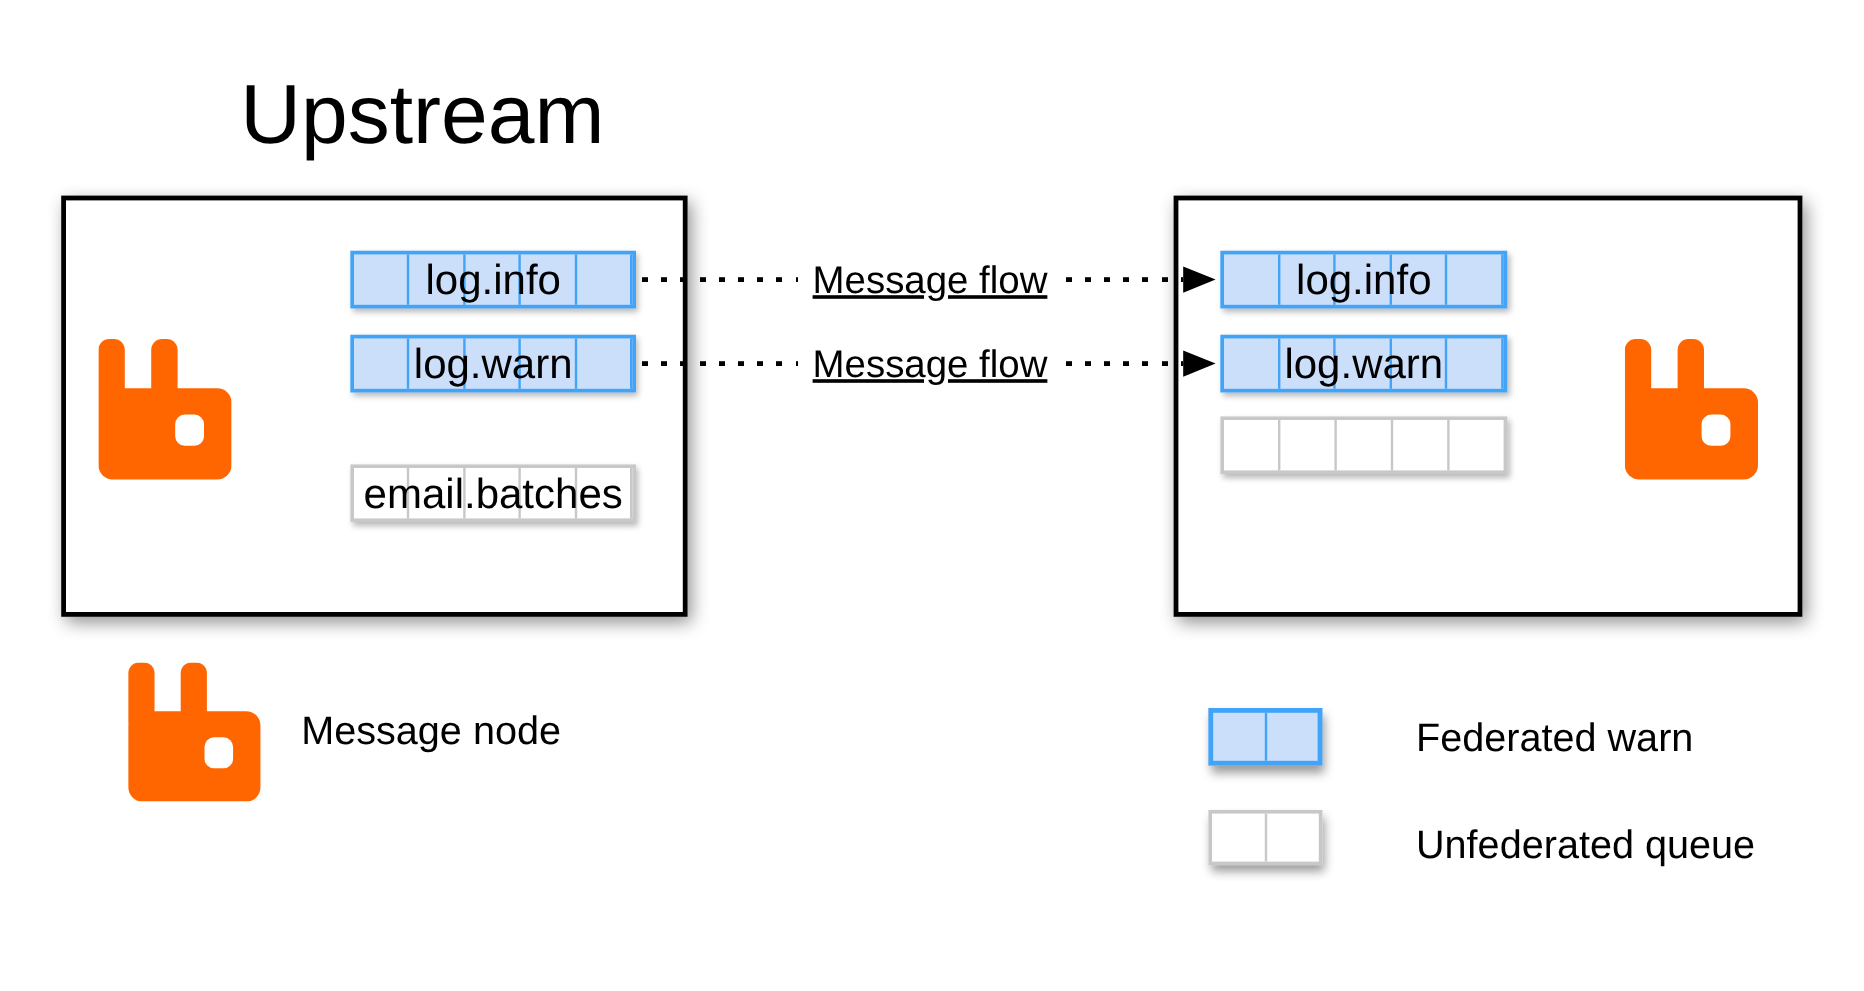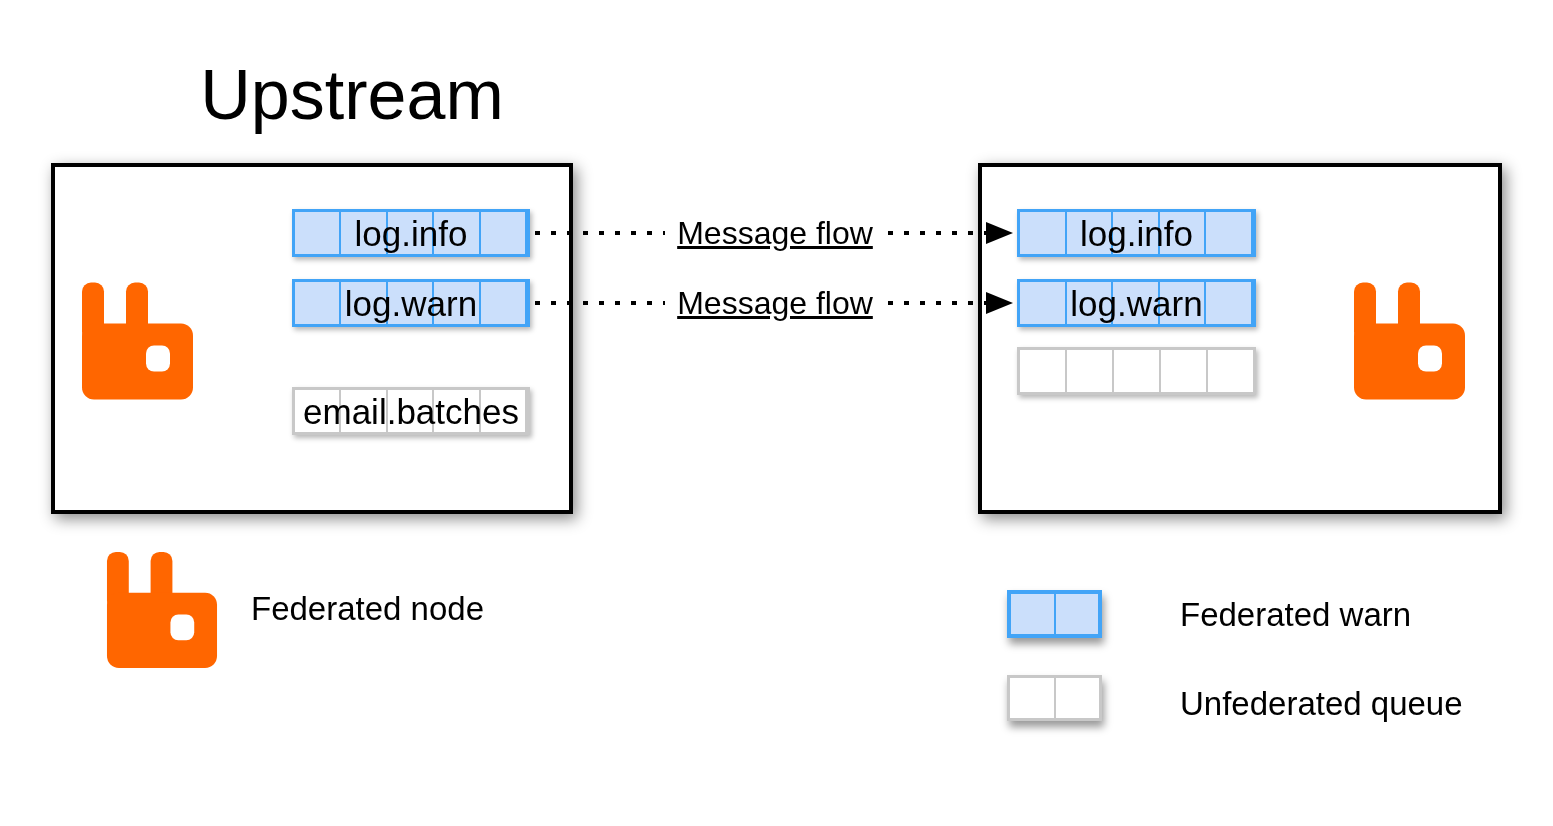--- a/index.html
+++ b/index.html
@@ -125,21 +125,21 @@
   <div class="abs flow-label" style="left:655px;top:287px;width:240px;">Message flow</div>
   <div class="abs dots" style="left:888px;top:301px;width:98px;"></div>
   <div class="abs arrowhead" style="left:986px;top:292px;"></div>
 
   <svg class="abs rabbit" style="left:104px;top:552px;" width="116" height="116" viewBox="0 0 111 117" aria-hidden="true">
     <rect x="0" y="0" width="22" height="58" rx="9" fill="currentColor"></rect>
     <rect x="44" y="0" width="22" height="58" rx="9" fill="currentColor"></rect>
     <rect x="0" y="41" width="111" height="76" rx="12" fill="currentColor"></rect>
     <rect x="64" y="63" width="24" height="26" rx="8" fill="#ffffff"></rect>
   </svg>
-  <div class="abs legend-label" style="left:251px;top:592px;">Federated node</div>
+  <div class="abs legend-label" style="left:251px;top:592px;">Message node</div>
 
   <div class="abs legend-queue federated" style="left:1007px;top:590px;width:95px;height:48px;">
     <div class="cell"></div>
     <div class="cell"></div>
   </div>
   <div class="abs legend-label" style="left:1180px;top:598px;">Federated warn</div>
 
   <div class="abs legend-queue unfederated" style="left:1007px;top:675px;width:95px;height:46px;">
     <div class="cell"></div>
     <div class="cell"></div>

